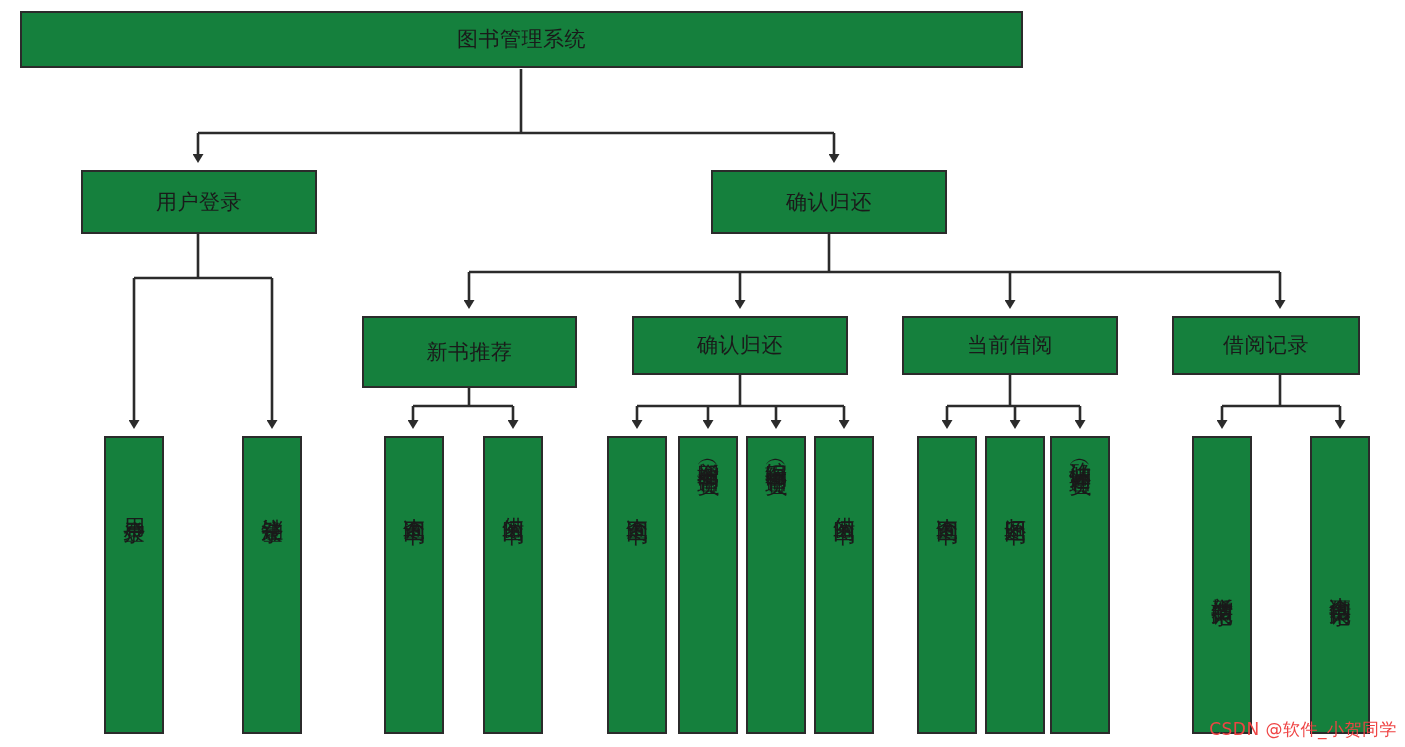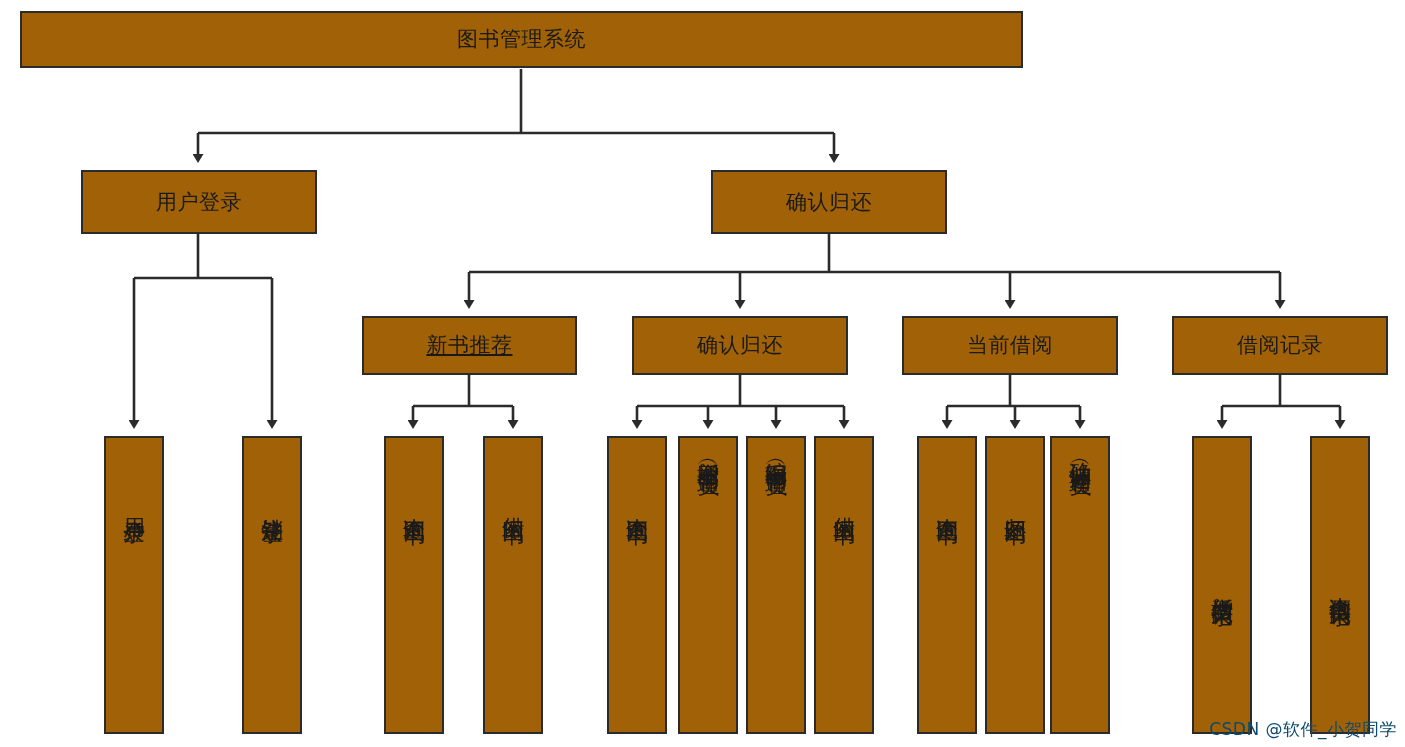--- a/index.html
+++ b/index.html
@@ -21,21 +21,21 @@
   #wires {
     position: absolute;
     left: 0;
     top: 0;
     width: 1405px;
     height: 747px;
   }
   .node {
     position: absolute;
     box-sizing: border-box;
-    background: #a16207;
+    background: #15803d;
     border: 2px solid #2b2b2b;
     display: flex;
     align-items: center;
     justify-content: center;
     color: #1a1a1a;
   }
   .node-label {
     display: block;
     text-align: center;
     line-height: 1.18;
@@ -58,21 +58,21 @@
     letter-spacing: 2px;
     white-space: nowrap;
   }
   .leaf-mid .node-label { padding-top: 58px; }
   .leaf-tall .node-label { padding-top: 2px; }
   .watermark {
     position: absolute;
     right: 8px;
     bottom: 6px;
     font-size: 17px;
-    color: #0c4a6e;
+    color: #ef4444;
     letter-spacing: 0.5px;
     white-space: nowrap;
     user-select: none;
   }
 </style>
 </head>
 <body>
 
 <div id="canvas">
 
@@ -131,30 +131,30 @@
     <span class="node-label">图书管理系统</span>
   </div>
 
   <div class="node lv-2" style="left:81px; top:170px; width:236px; height:64px;">
     <span class="node-label">用户登录</span>
   </div>
   <div class="node lv-2" style="left:711px; top:170px; width:236px; height:64px;">
     <span class="node-label">确认归还</span>
   </div>
 
-  <div class="node lv-3" style="left:362px; top:316px; width:215px; height:59px;text-decoration:underline;">
+  <div class="node lv-3" style="left:362px; top:316px; width:215px; height:72px;">
     <span class="node-label">新书推荐</span>
   </div>
   <div class="node lv-3" style="left:632px; top:316px; width:216px; height:59px;">
     <span class="node-label">确认归还</span>
   </div>
   <div class="node lv-3" style="left:902px; top:316px; width:216px; height:59px;">
     <span class="node-label">当前借阅</span>
   </div>
-  <div class="node lv-3" style="left:1172px; top:316px; width:216px; height:59px;">
+  <div class="node lv-3" style="left:1172px; top:316px; width:188px; height:59px;">
     <span class="node-label">借阅记录</span>
   </div>
 
   <div class="node lv-leaf leaf-mid" style="left:104px; top:436px; width:60px; height:298px;">
     <span class="node-label">用户登录</span>
   </div>
   <div class="node lv-leaf leaf-mid" style="left:242px; top:436px; width:60px; height:298px;">
     <span class="node-label">注销登录</span>
   </div>
 

